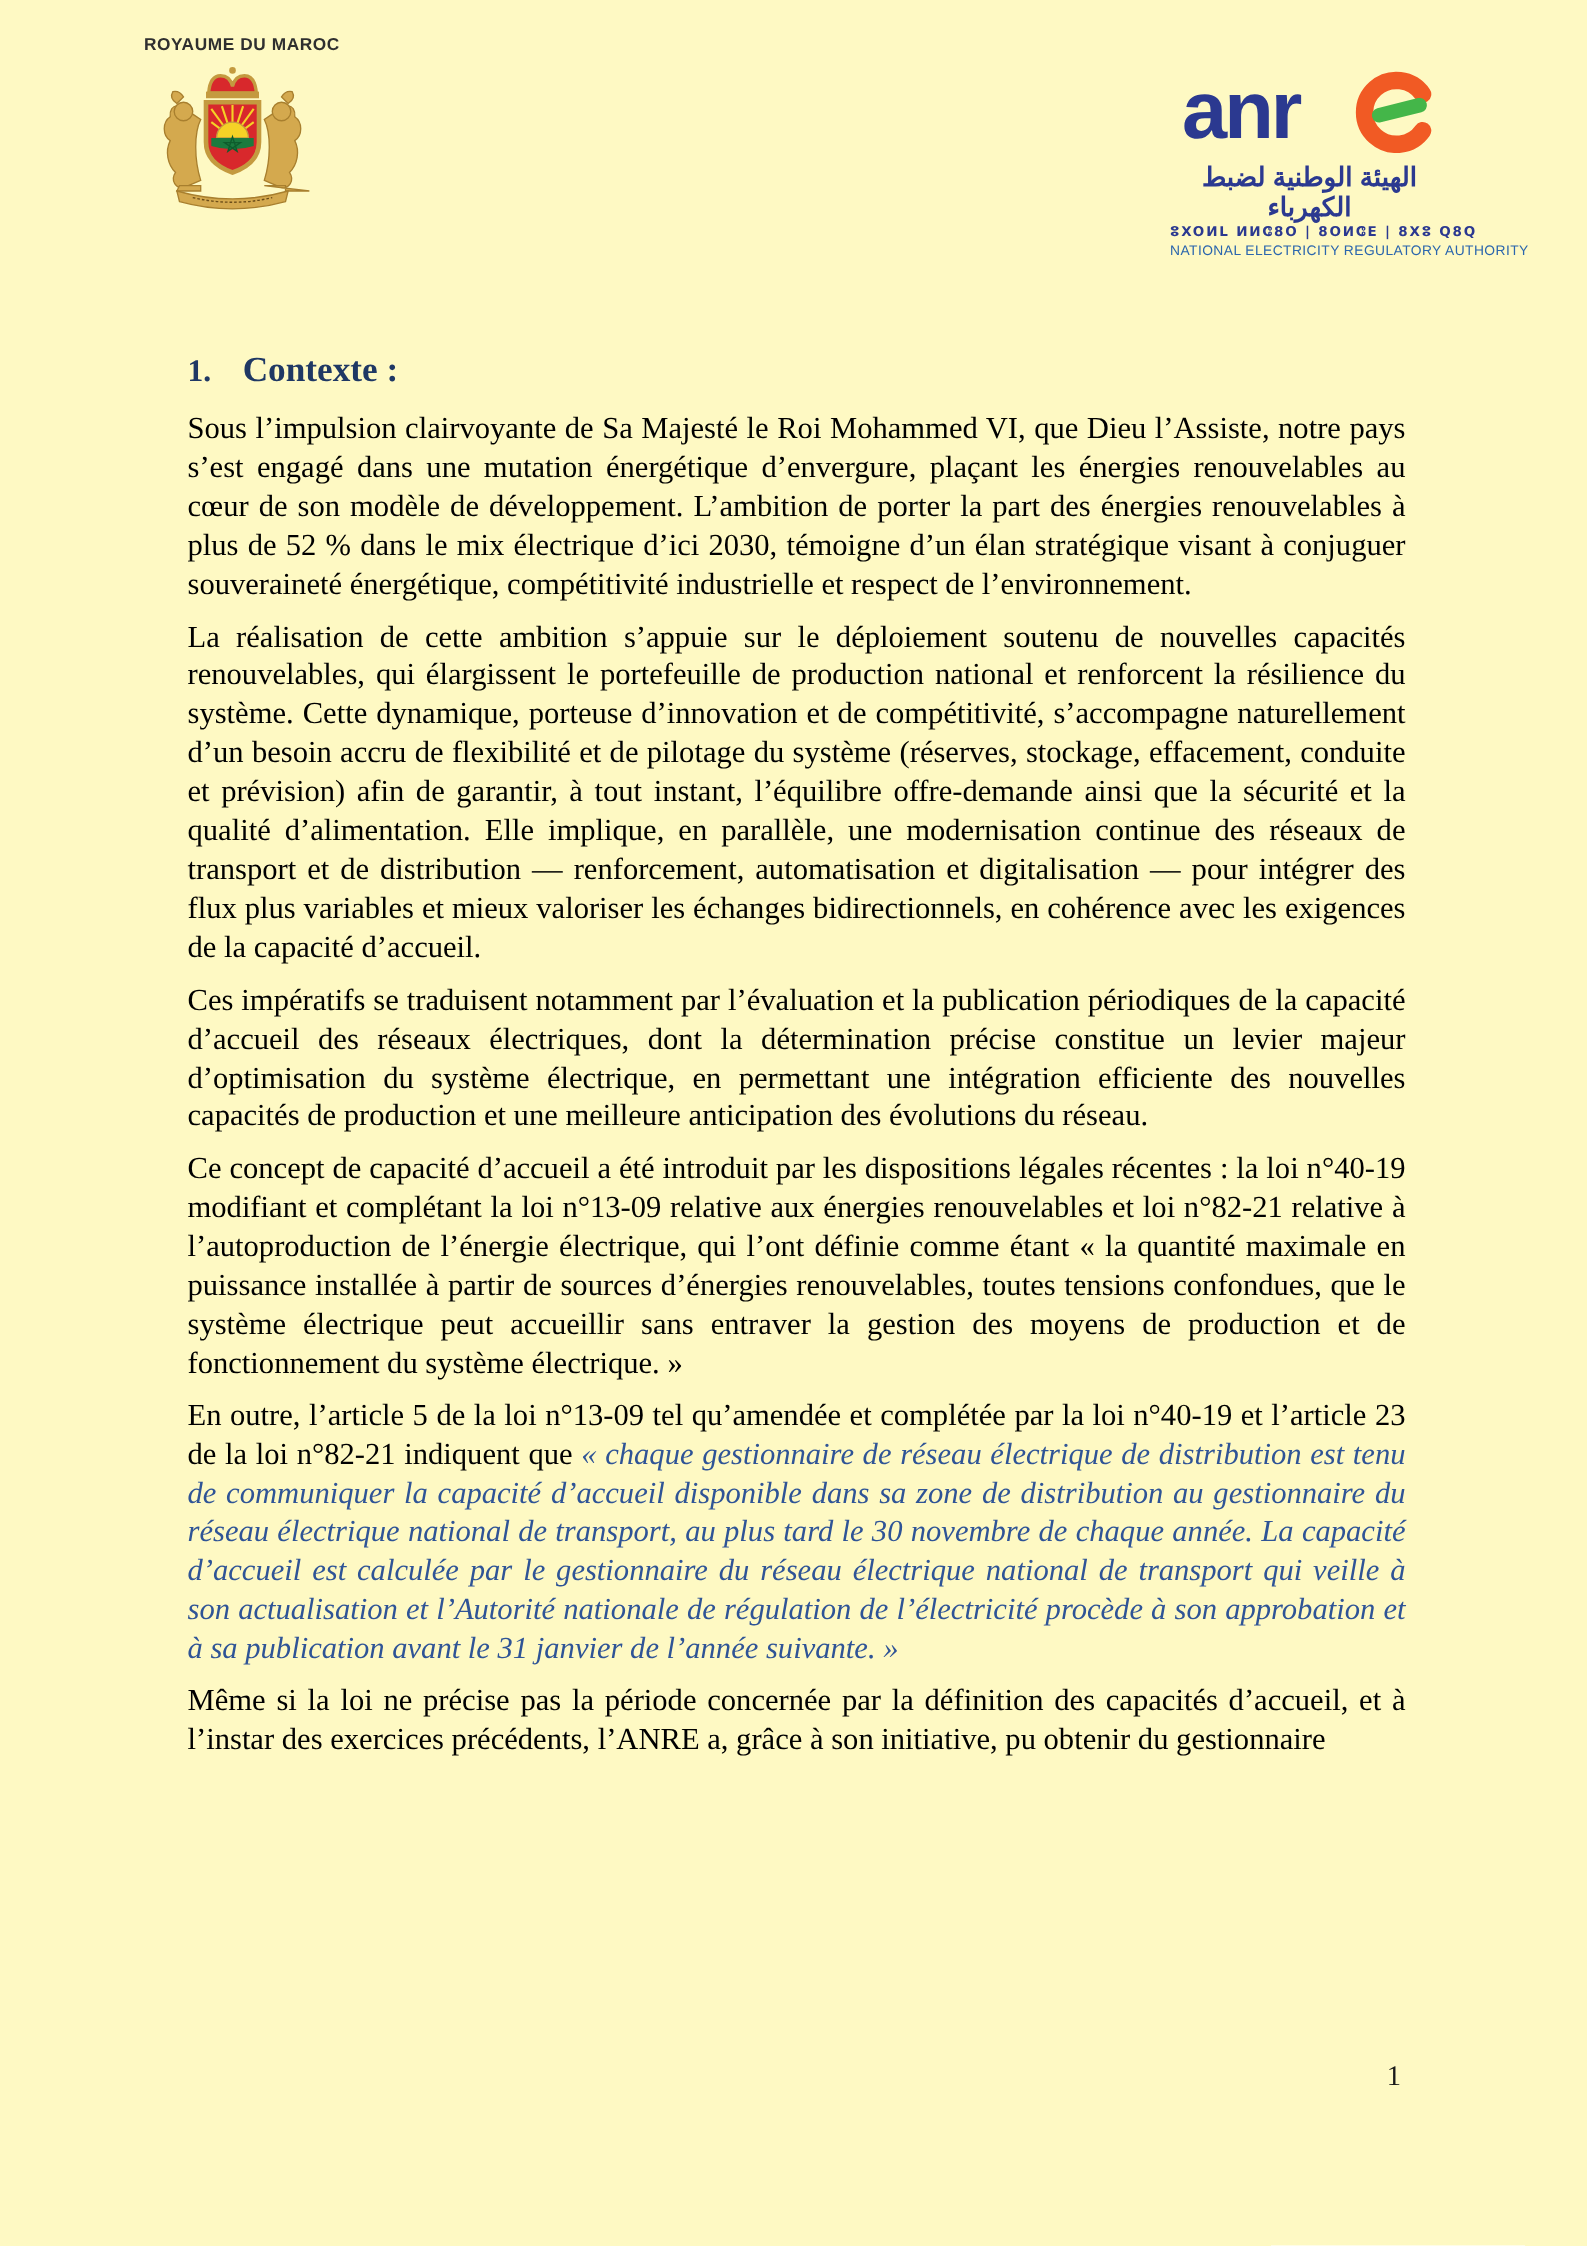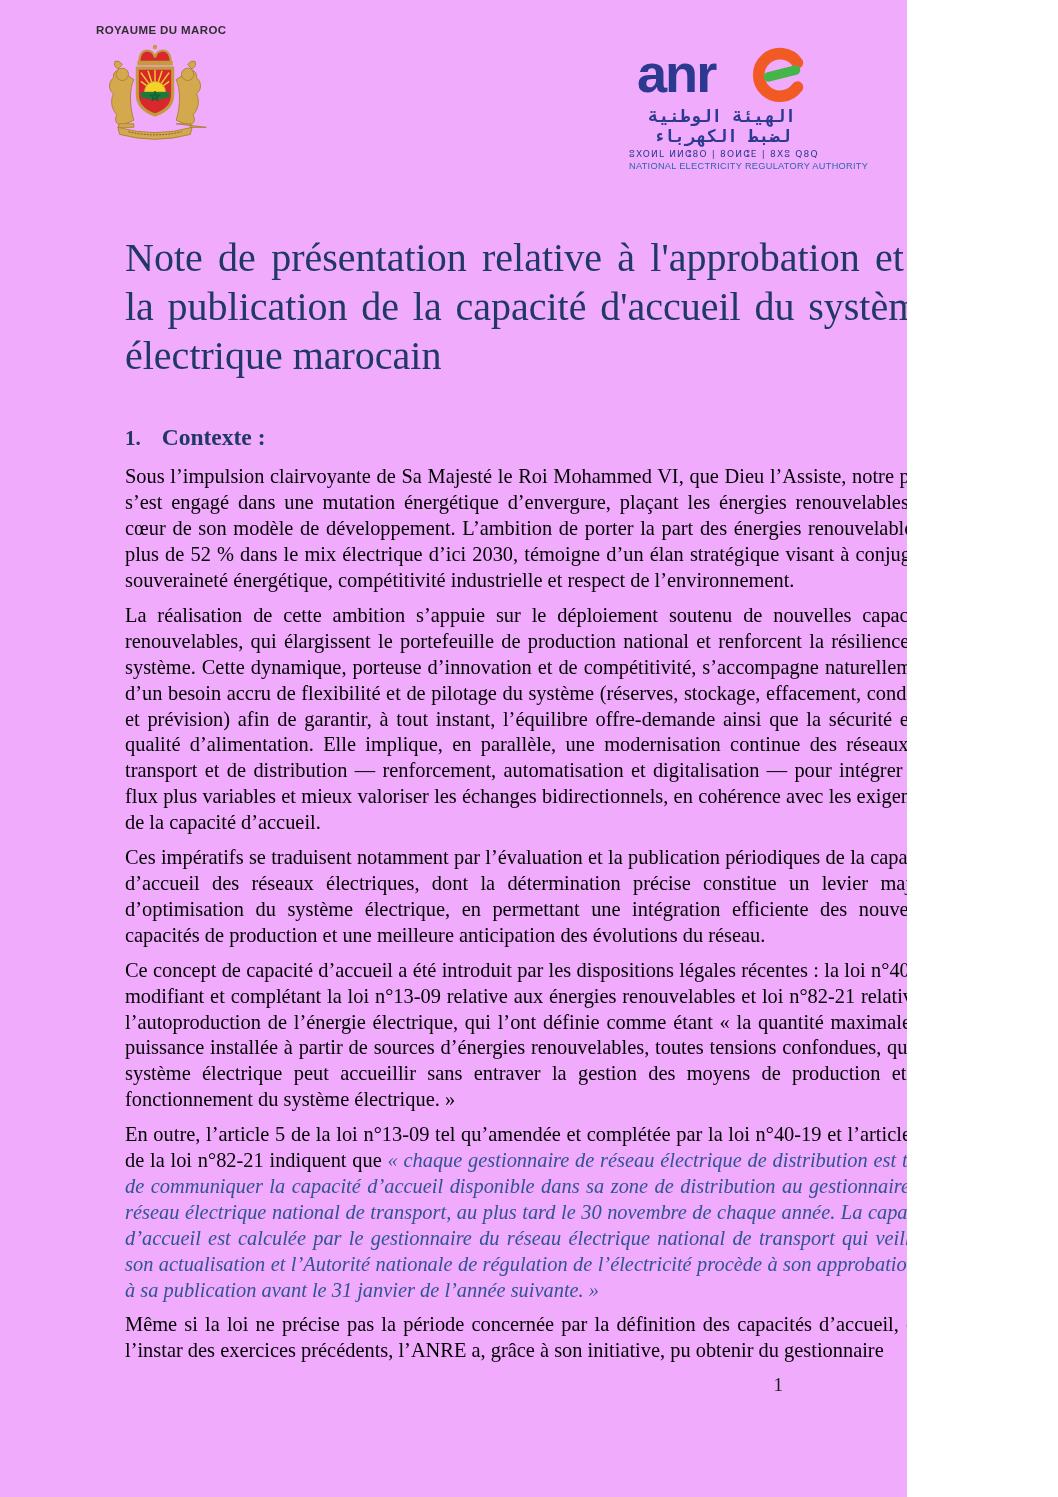--- a/index.html
+++ b/index.html
@@ -1,20 +1,20 @@
 <!DOCTYPE html>
 <html lang="fr"><head>
 <meta charset="utf-8">
 <style>
   html,body{margin:0;padding:0;background:#ffffff;}
   .page{
     position:relative;
-    width:907px;
+    width:1058px;
     height:1497px;
-    background:#f0abfc;
+    background:#fef9c3;
     font-family:"Liberation Serif",serif;
     color:#000;
     overflow:hidden;
   }
 
   
   .header-left{
     position:absolute;
     top:24px;
     left:96px;
@@ -32,31 +32,31 @@
   .coat{margin-top:5px;}
 
   .header-right{
     position:absolute;
     top:44px;
     right:92px;
     width:186px;
     text-align:center;
   }
   .brand-arabic{
-    font-family:Liberation Mono, monospace;
+    font-family:Liberation Sans, sans-serif;
     direction:rtl;
     font-weight:bold;
     font-size:17.5px;
     line-height:1.15;
     color:#2b3990;
     margin-top:1px;
   }
   .brand-tifinagh{
     font-family:"DejaVu Sans",sans-serif;
-    font-weight:normal;
+    font-weight:bold;
     font-size:9px;
     letter-spacing:1.2px;
     color:#2b3990;
     margin-top:2px;
     white-space:nowrap;
     text-align:center;
   }
   .brand-caption{
     font-family:"Liberation Sans",sans-serif;
     font-weight:normal;
@@ -178,21 +178,20 @@
 
       <line x1="138" y1="34" x2="166" y2="27" stroke="#44b649" stroke-width="10" stroke-linecap="round"></line>
     </svg>
     <div class="brand-arabic">الهيئة الوطنية لضبط الكهرباء</div>
     <div class="brand-tifinagh">ⵓXOⵍL ⵍⵍⵛ8O | 8OⵍⵛE | 8Ⅹⵓ Q8Q</div>
     <div class="brand-caption">NATIONAL ELECTRICITY REGULATORY AUTHORITY</div>
   </div>
 
   <div class="content">
 
-    <h1 class="doc-title">Note de présentation relative à l'approbation et à la publication de la capacité d'accueil du système électrique marocain</h1>
 
     <div class="section-heading">
       <span class="section-number">1.</span>
       <span class="section-title">Contexte :</span>
     </div>
 
     <div class="body-text">
       <p>
         <span>Sous l’impulsion clairvoyante de Sa Majesté le Roi Mohammed VI, que Dieu l’Assiste, notre pays s’est engagé dans une mutation énergétique d’envergure, plaçant les énergies renouvelables au cœur de son modèle de développement. L’ambition de porter la part des énergies renouvelables à plus de 52 % dans le mix électrique d’ici 2030, témoigne d’un élan stratégique visant à conjuguer souveraineté énergétique, compétitivité industrielle et respect de l’environnement.</span>
       </p>

